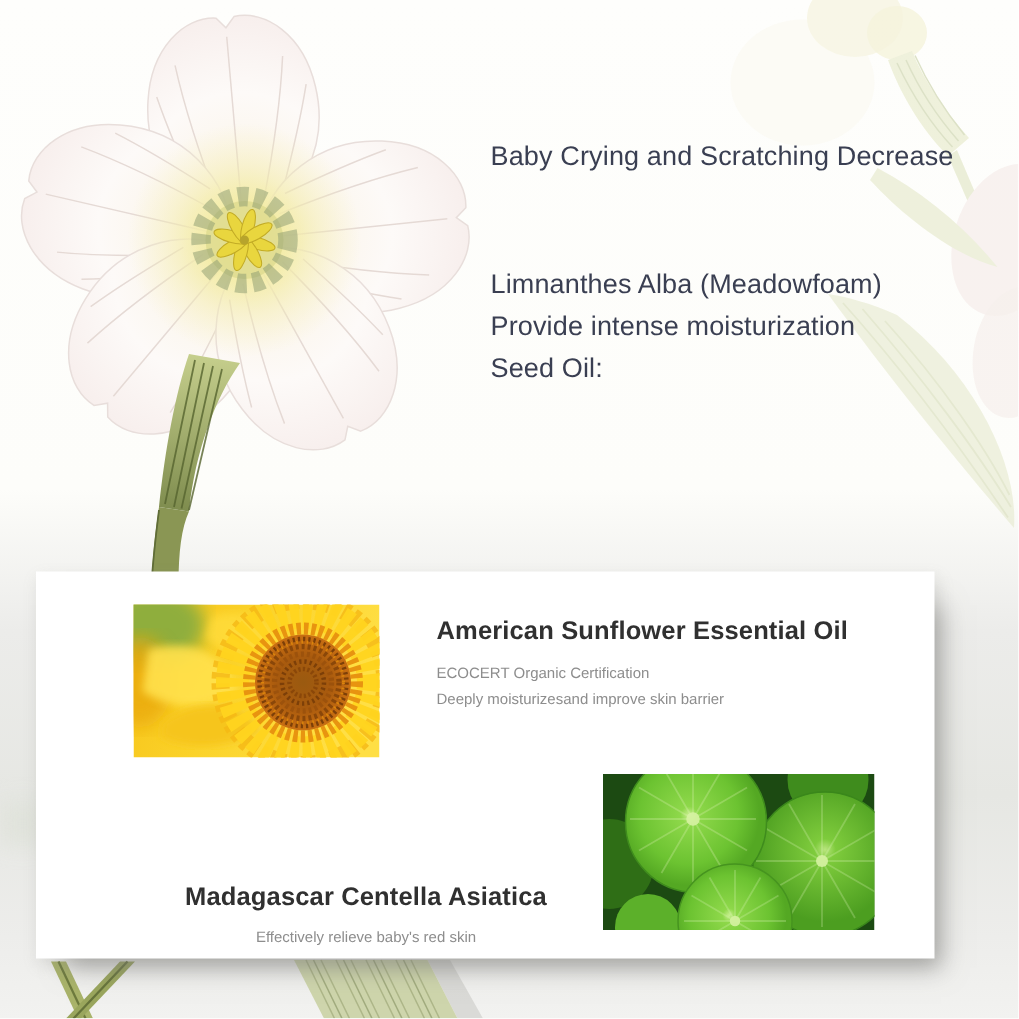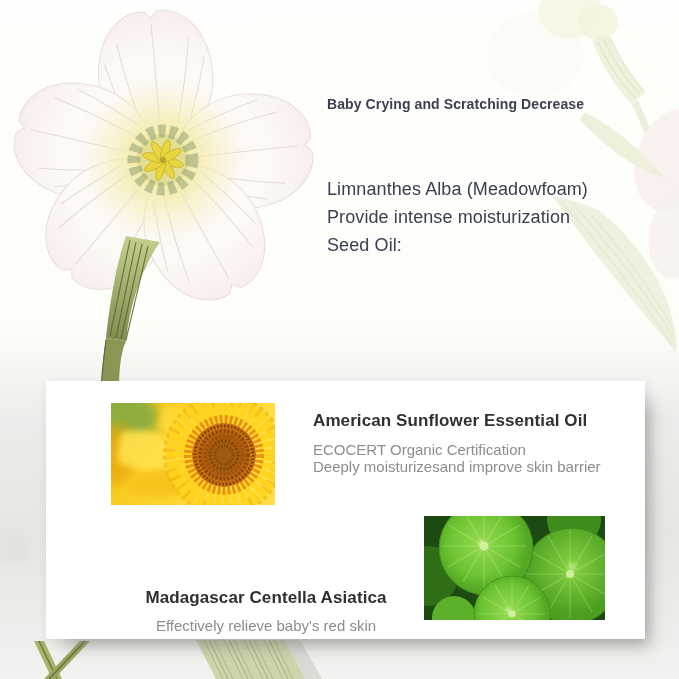--- a/index.html
+++ b/index.html
@@ -7,32 +7,32 @@
   .canvas{
     position:relative;width:679px;height:679px;overflow:hidden;
     background:linear-gradient(180deg,#fefefc 0%,#fdfdfa 48%,#ececea 62%,#e6e7e3 78%,#ededeb 92%,#f2f2f0 100%);
   }
   svg{display:block;}
   .flower-left{position:absolute;left:0;top:0;}
   .decor-right{position:absolute;left:480px;top:0;}
   .stems-bottom{position:absolute;left:0;top:595px;}
   .horizon-blur{position:absolute;left:0;top:534px;width:30px;height:30px;background:#dfe2da;filter:blur(7px);opacity:.85;}
 
-  .headline{position:absolute;left:327px;top:90px;color:#3a3f52;font-size:14px;line-height:28px;font-weight:700;letter-spacing:.1px;}
+  .headline{position:absolute;left:327px;top:90px;color:#3a3f52;font-size:18px;line-height:28px;font-weight:400;letter-spacing:.1px;}
   .ingredient{position:absolute;left:327px;top:175px;color:#3a3f52;font-size:18px;line-height:28px;font-weight:400;letter-spacing:.1px;}
 
   .card{
-    position:absolute;left:46px;top:381px;width:599px;height:258px;background:#ffffff;
+    position:absolute;left:24px;top:381px;width:599px;height:258px;background:#ffffff;
     box-shadow:12px 14px 16px -8px rgba(118,118,115,.55), 2px 4px 10px rgba(140,140,138,.22);
   }
   .sun-photo{position:absolute;left:65px;top:22px;}
   .cen-photo{position:absolute;left:378px;top:135px;}
   .sun-info{position:absolute;left:267px;top:30px;}
   .card-title{font-size:17px;font-weight:600;color:#303030;letter-spacing:.1px;}
-  .card-desc{margin-top:10px;font-size:15px;color:#8d8d8d;line-height:17px;}
+  .card-desc{margin-top:10px;font-size:10px;color:#8d8d8d;line-height:17px;}
   .cen-info{position:absolute;left:70px;top:163px;width:300px;text-align:center;margin-top:44px;}
   .cen-info .card-desc{margin-top:9px;}
 </style>
 </head>
 <body>
 
 <div class="canvas">
 
   <svg class="decor-right" width="199" height="360" viewBox="0 0 199 360">
     <g opacity="0.55">

